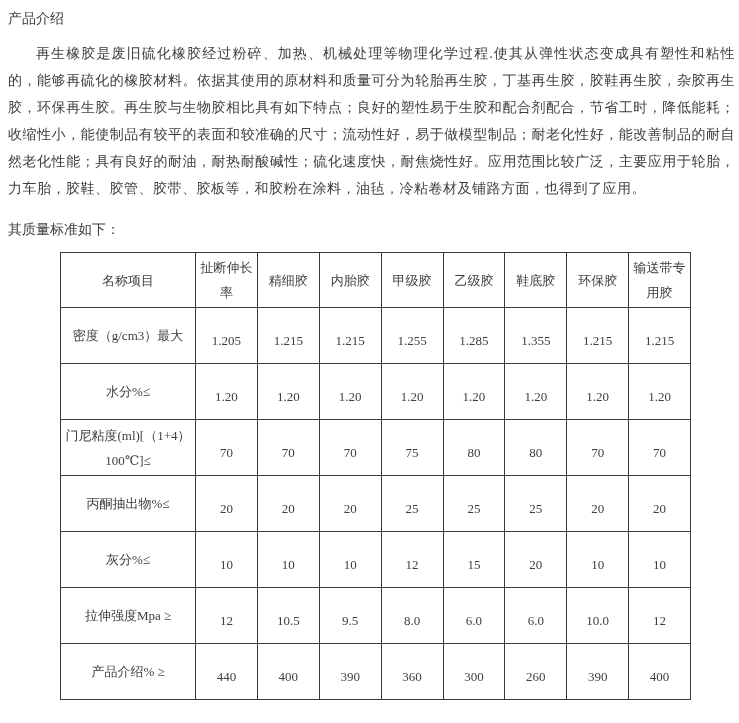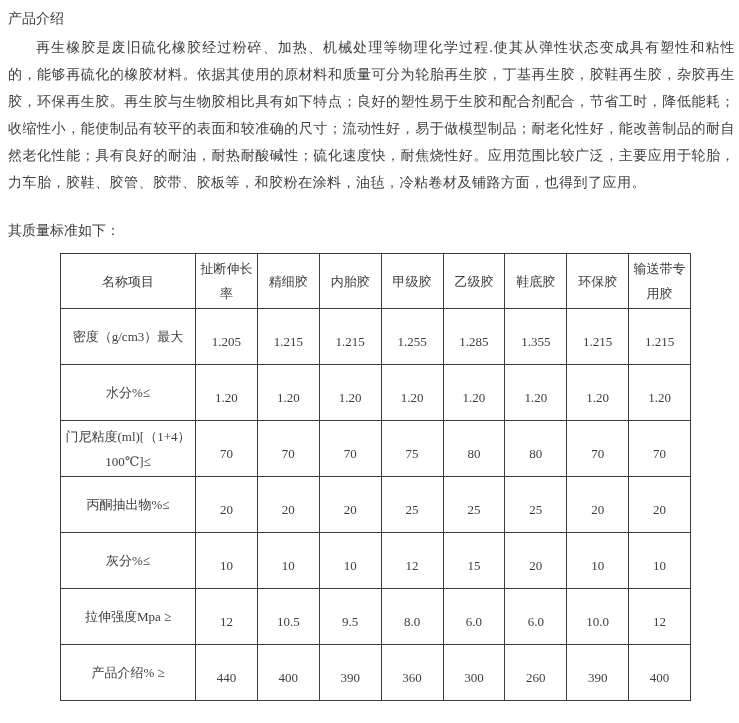--- a/index.html
+++ b/index.html
@@ -7,26 +7,26 @@
     width: 739px; height: 723px; overflow: hidden;
     font-family: "Liberation Serif", "DejaVu Serif", serif;
     color: #3e3e3e;
   }
   .page { padding: 10px 4px 0 8px; }
 
   .title { font-size: 14px; line-height: 18px; }
 
   .intro {
     font-size: 14px; line-height: 27px;
-    text-indent: 2em; margin: 6px 0 0 0;
+    text-indent: 2em; margin: 12px 0 0 0;
     width: 727px; letter-spacing: 0.5px;
     text-align: justify;
   }
 
-  .caption { font-size: 14px; margin-top: 25px; line-height: 20px; }
+  .caption { font-size: 14px; margin-top: 18px; line-height: 20px; }
 
   table.quality-table {
     border-collapse: collapse; table-layout: fixed;
     width: 631px; margin: 12px 0 0 52px;
   }
   .quality-table col.c0 { width: 135px; }
   .quality-table th, .quality-table td {
     border: 1px solid #3c3c3c; text-align: center;
     font-size: 13px; font-weight: normal; padding: 2px 3px;
     line-height: 25px; word-break: break-all;

